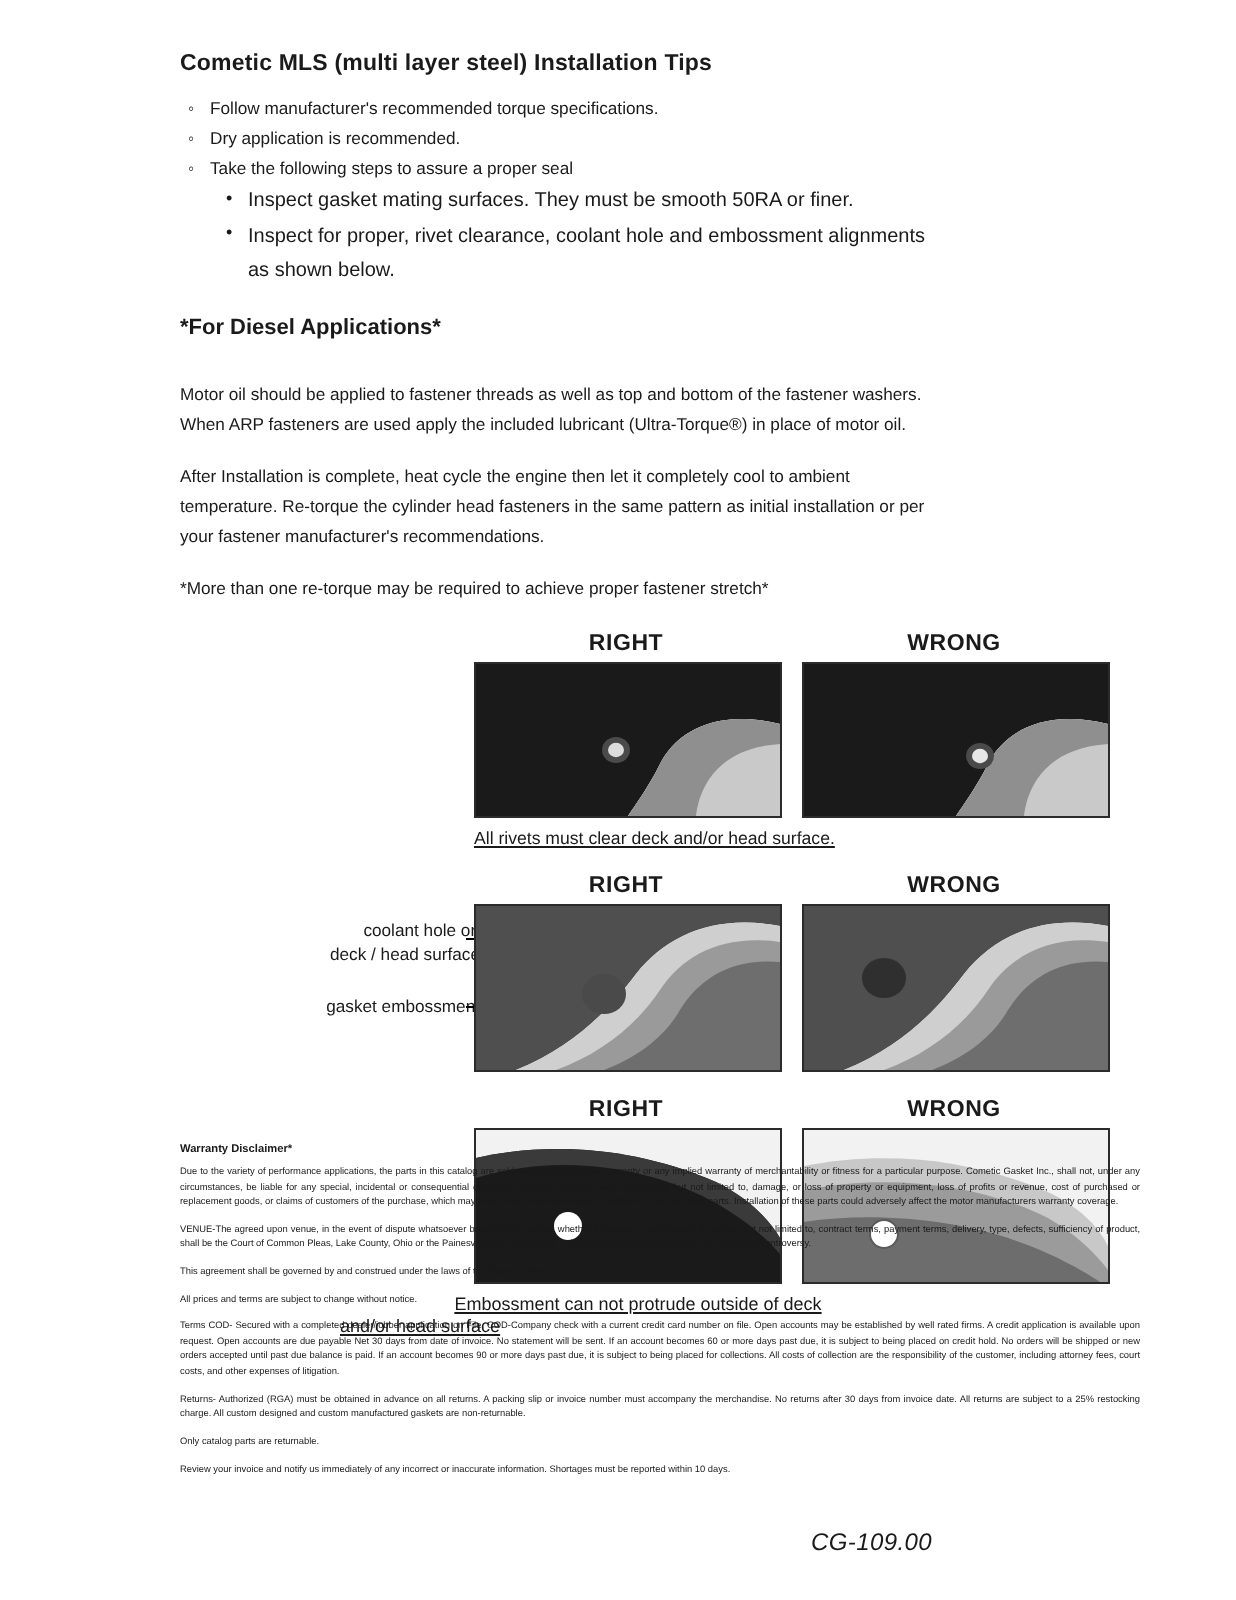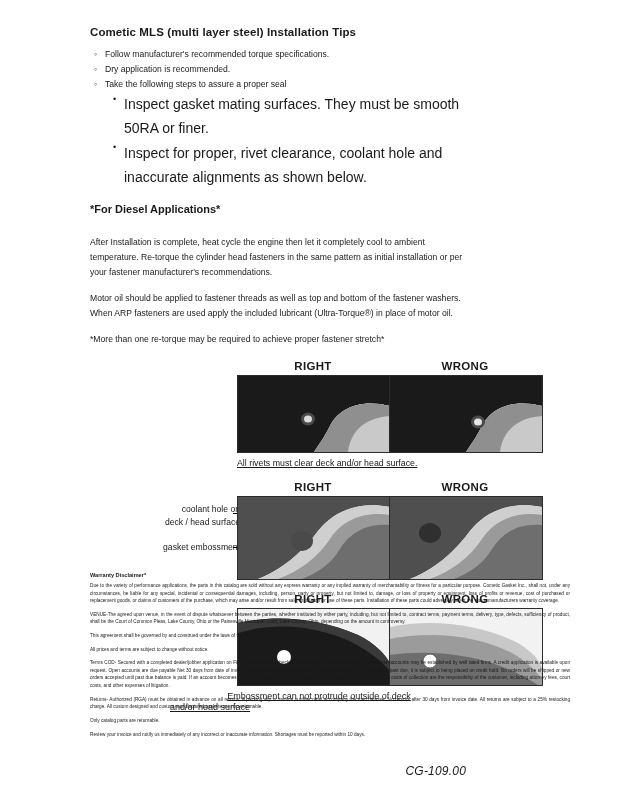--- a/index.html
+++ b/index.html
@@ -45,21 +45,21 @@
     left: 0;
     top: 0;
     font-size: 8.6px;
   }
   .subbullets {
     margin: 0;
     padding: 0;
     list-style: none;
   }
   .subbullets > li {
-    font-size: 14px;
+    font-size: 10px;
     line-height: 1.72;
     position: relative;
     padding-left: 12px;
   }
   .subbullets > li::before {
     content: "\2022";
     position: absolute;
     left: 1px;
     top: -0.5px;
     font-size: 9px;
@@ -81,20 +81,21 @@
     margin: 0 0 4px 0;
   }
 
   
   .figures {
     margin-top: 14px;
     position: relative;
   }
   .fig-row {
     display: flex;
+    gap: 12px;
     justify-content: flex-start;
     margin-left: 147px;
   }
   .fig-col {
     width: 152px;
   }
   .fig-label {
     font-size: 11.5px;
     font-weight: bold;
     text-align: center;
@@ -175,26 +176,26 @@
 
   <h1 class="title">Cometic MLS (multi layer steel) Installation Tips</h1>
 
   <ul class="bullets">
     <li>Follow manufacturer's recommended torque specifications.</li>
     <li>Dry application is recommended.</li>
     <li>Take the following steps to assure a proper seal</li>
   </ul>
   <ul class="subbullets" style="margin-left:22px;margin-top:1px;">
     <li>Inspect gasket mating surfaces.  They must be smooth 50RA or finer.</li>
-    <li>Inspect for proper, rivet clearance, coolant hole and inaccurate alignments as shown below.</li>
+    <li>Inspect for proper, rivet clearance, coolant hole and embossment alignments as shown below.</li>
   </ul>
 
   <h2 class="section">*For Diesel Applications*</h2>
+  <p class="para">Motor oil should be applied to fastener threads as well as top and bottom of the fastener washers. When ARP fasteners are used apply the included lubricant (Ultra-Torque®) in place of motor oil.</p>
   <p class="para">After Installation is complete, heat cycle the engine then let it completely cool to ambient temperature. Re-torque the cylinder head fasteners in the same pattern as initial installation or per your fastener manufacturer's recommendations.</p>
-  <p class="para">Motor oil should be applied to fastener threads as well as top and bottom of the fastener washers. When ARP fasteners are used apply the included lubricant (Ultra-Torque®) in place of motor oil.</p>
   <p class="note">*More than one re-torque may be required to achieve proper fastener stretch*</p>
 
   <div class="figures">
 
     <div class="fig-block">
       <div class="fig-row">
         <div class="fig-col">
           <div class="fig-label">RIGHT</div>
           <div class="fig-box">
             <svg width="152" height="76" viewBox="0 0 152 76">

